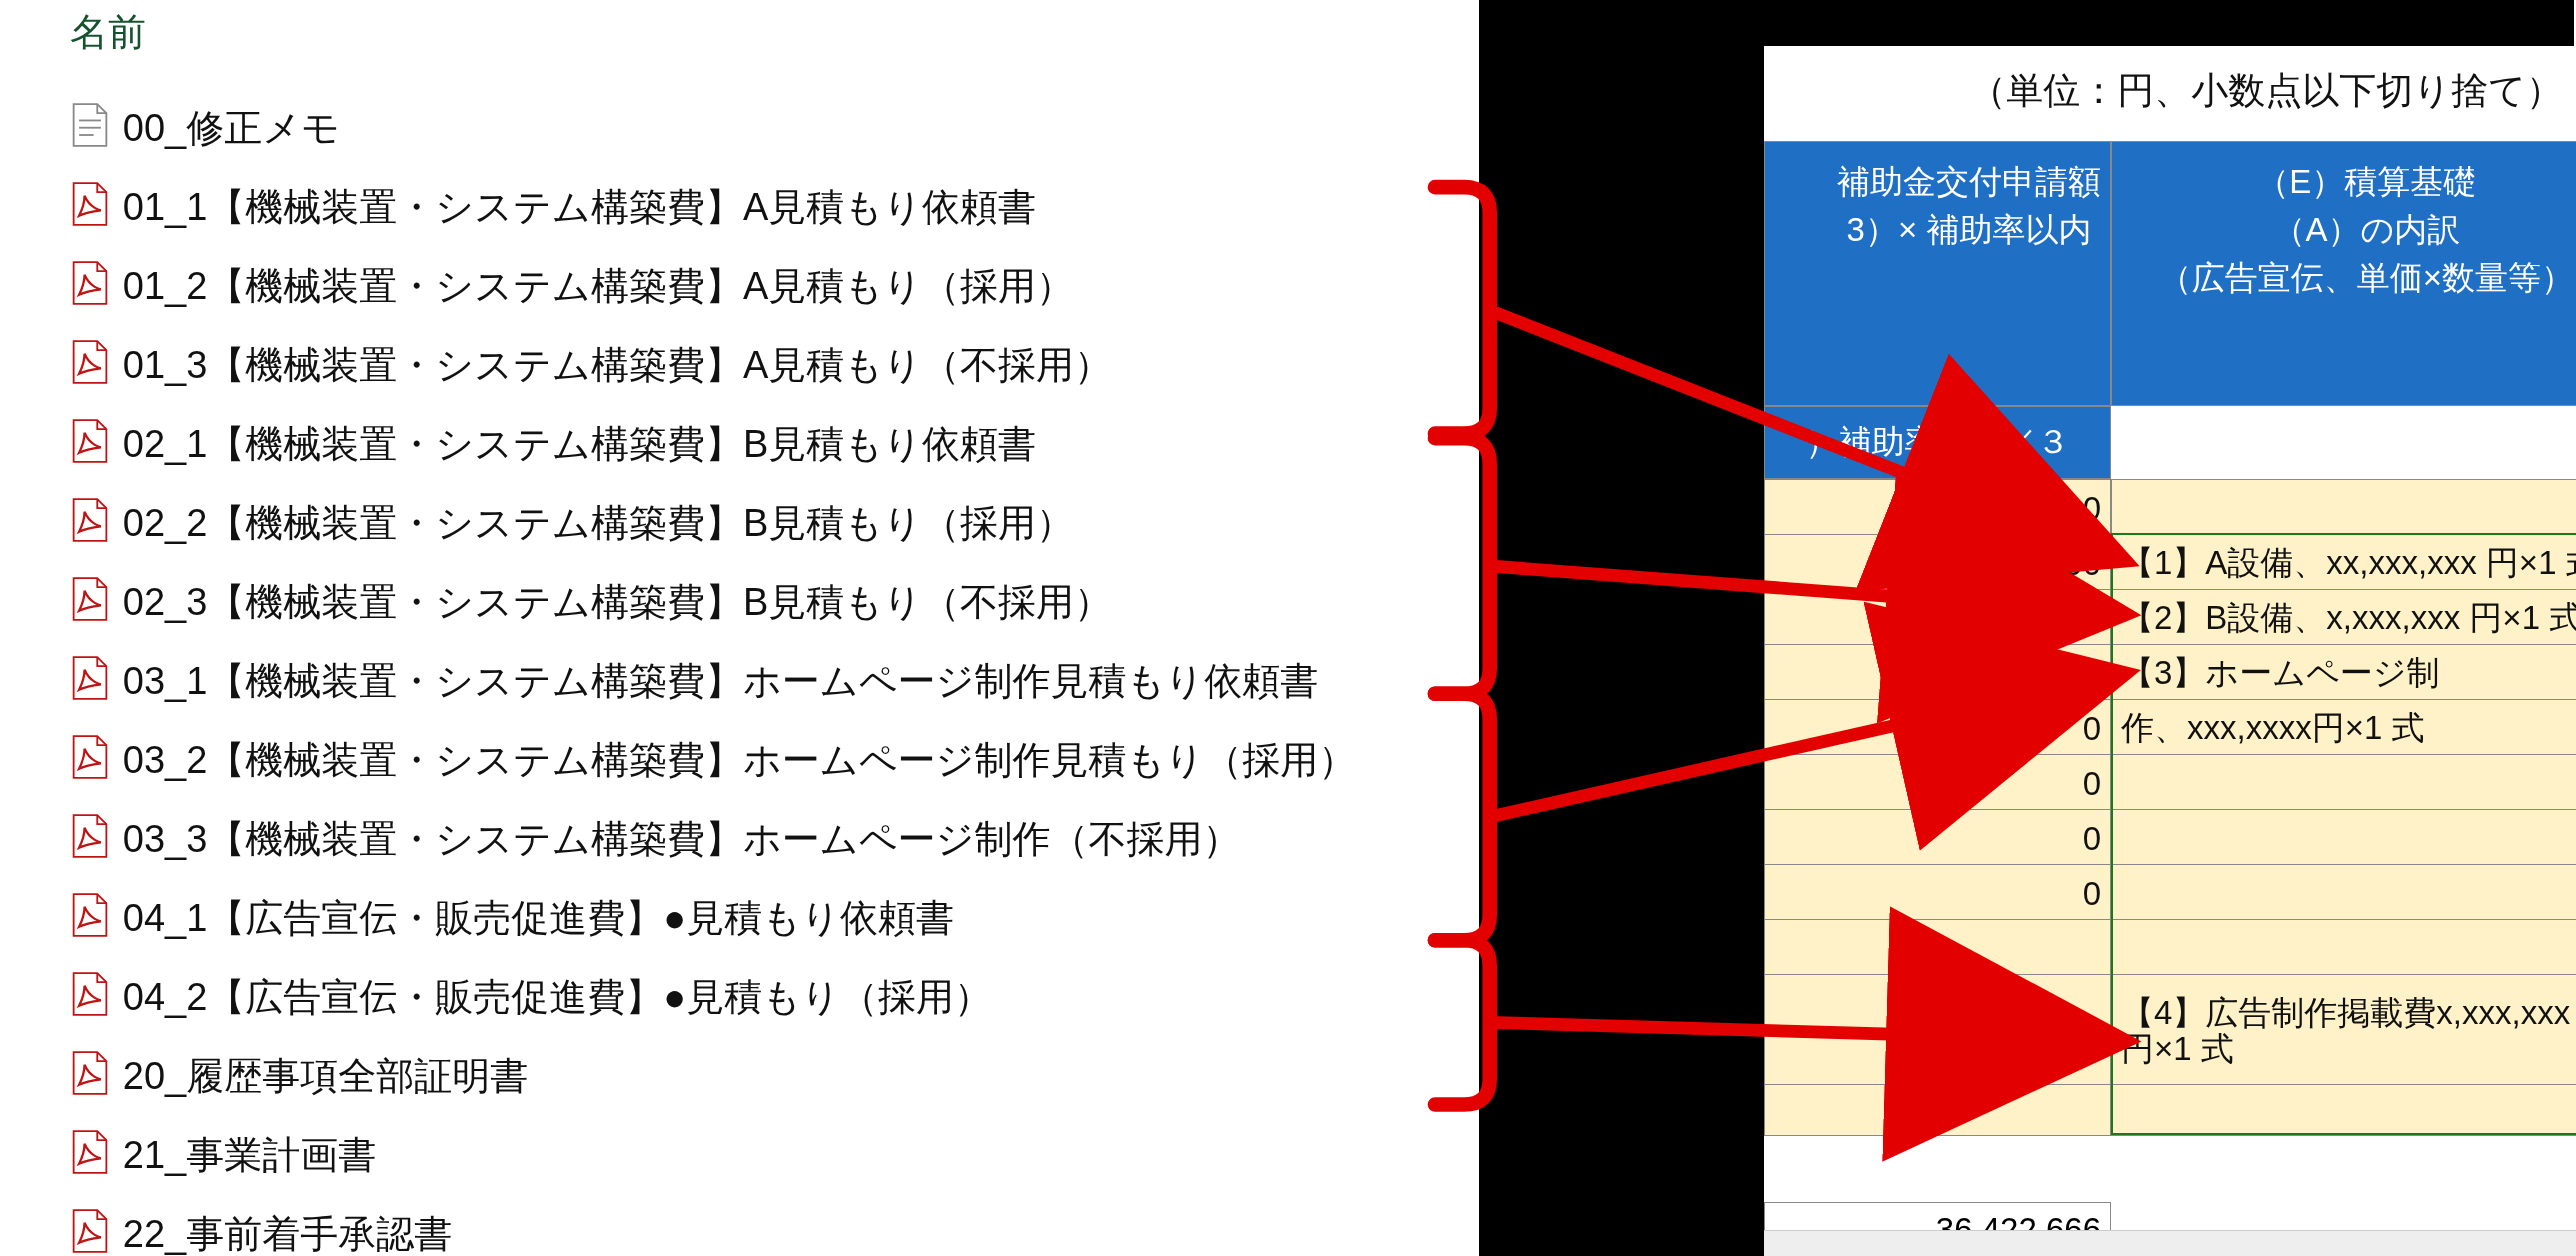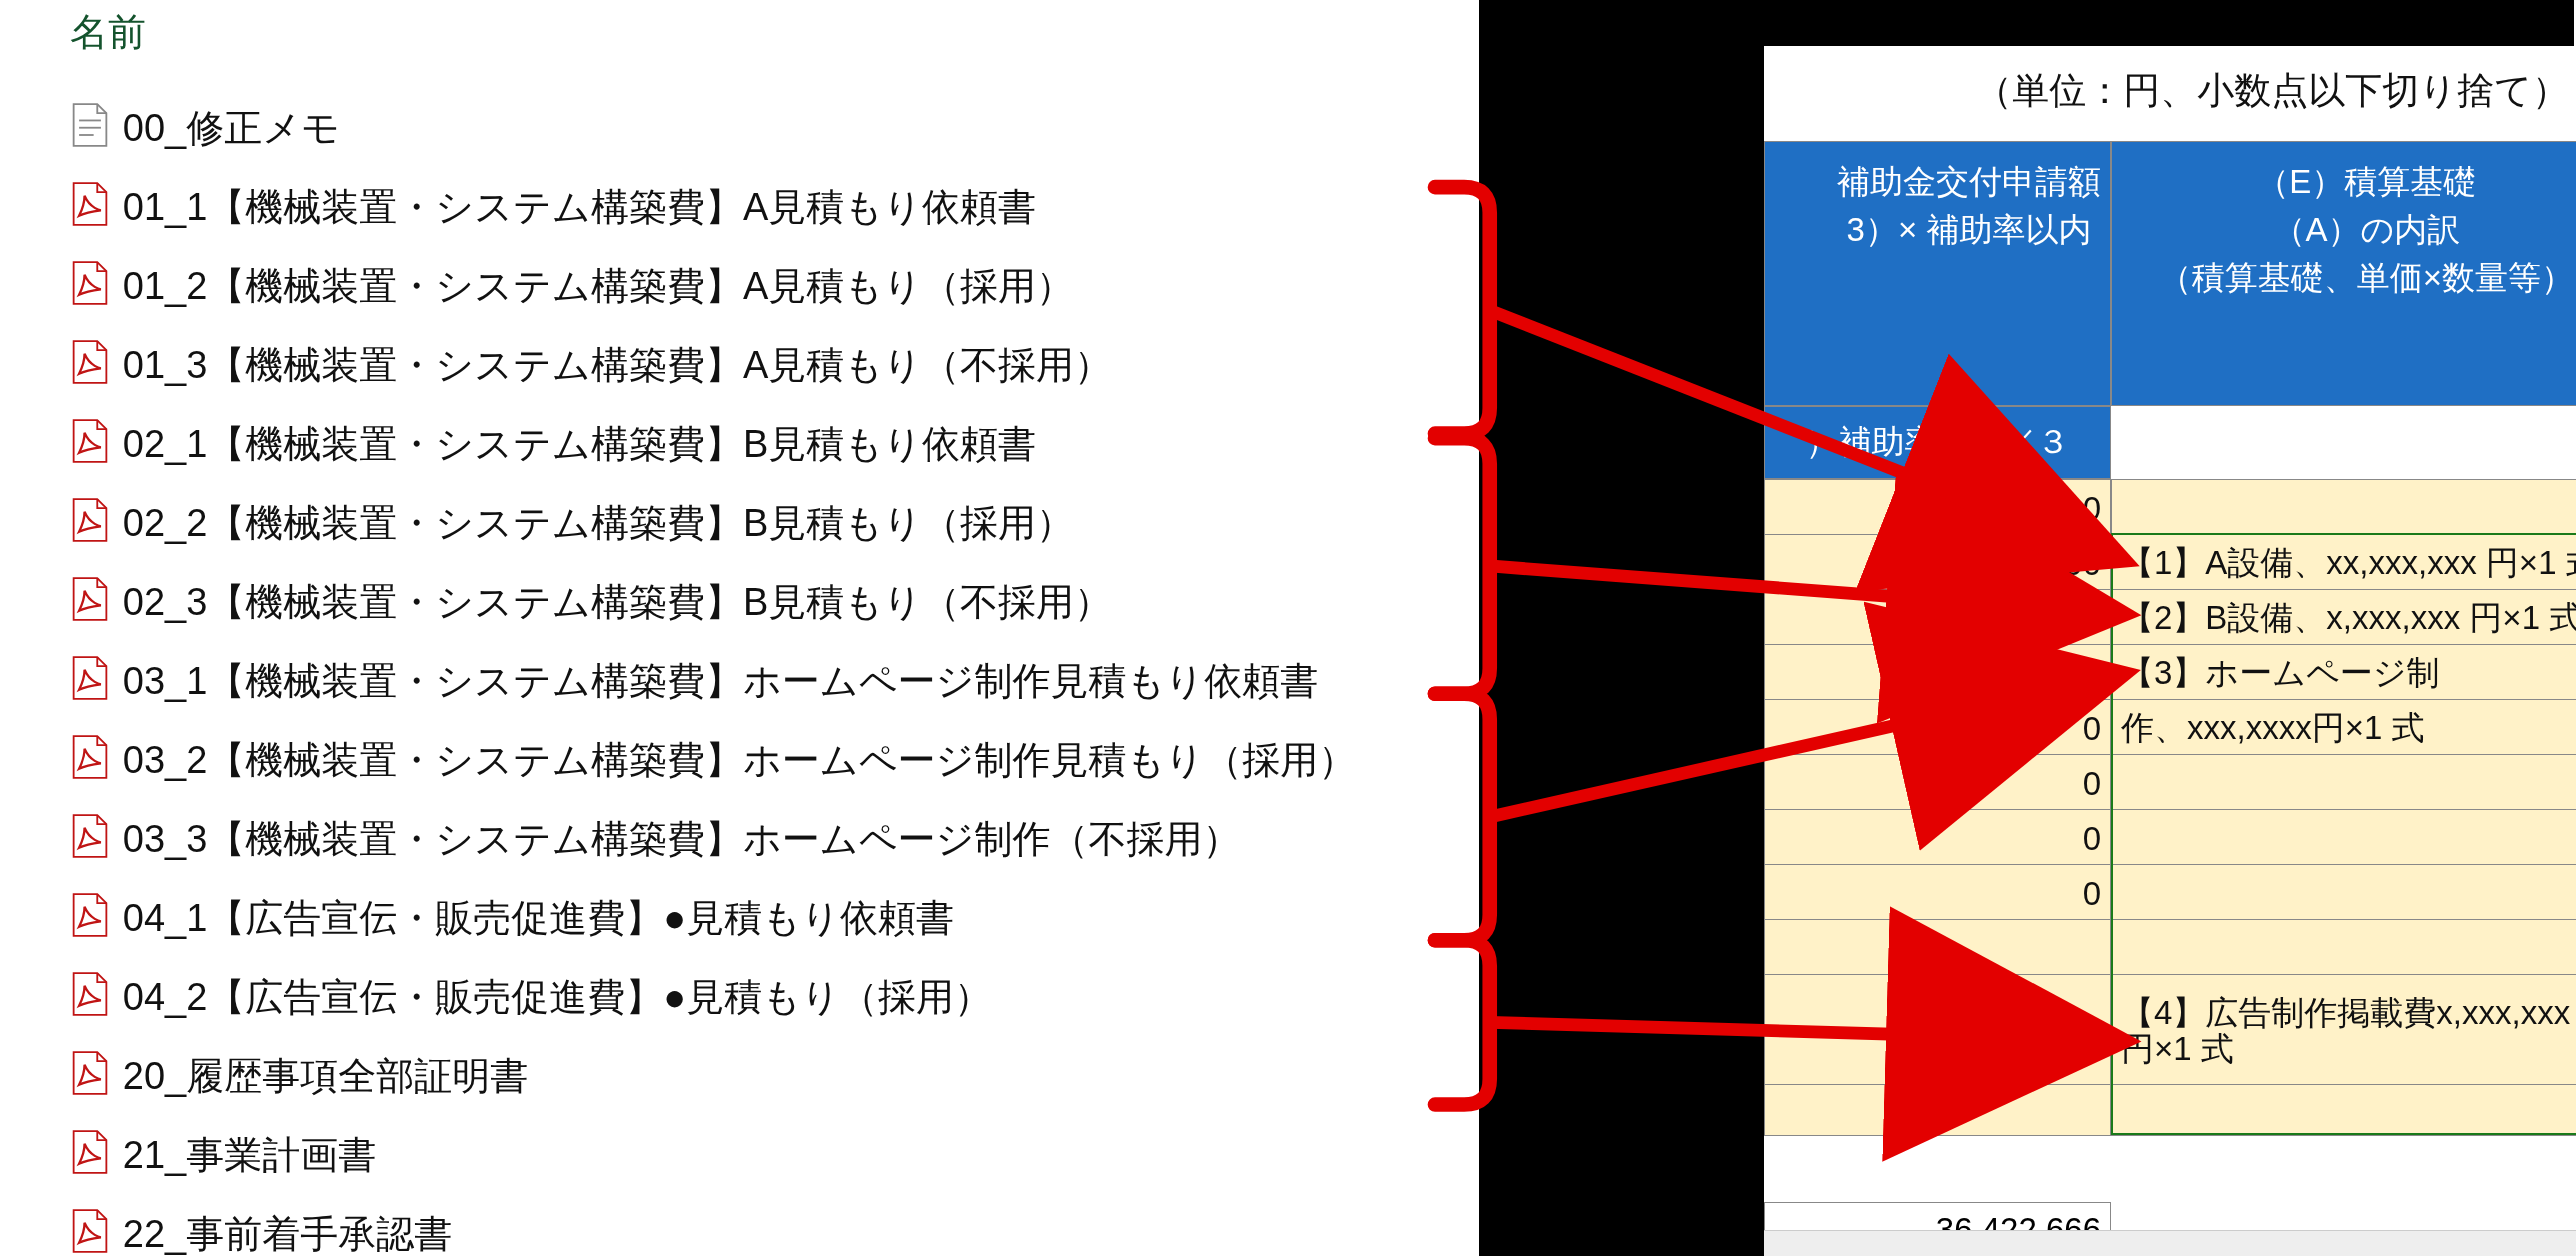--- a/index.html
+++ b/index.html
@@ -73,21 +73,21 @@
   }
   .sheet {
     position: relative;
     width: 100%;
     height: 100%;
   }
   
   .unit-line {
     position: absolute;
     top: 20px;
-    right: 18px;
+    right: 24px;
     font-size: 37px;
     color: #111;
     text-align: right;
     width: 100%;
   }
 
   .hdr {
     position: absolute;
     top: 95px;
     height: 265px;
@@ -355,21 +355,21 @@
         <div class="hdr hdr-d">
           <div>
             <div>補助金交付申請額</div>
             <div>3）× 補助率以内</div>
           </div>
         </div>
         <div class="hdr hdr-e">
           <div>
             <div>（E）積算基礎</div>
             <div>（A）の内訳</div>
-            <div>（積算基礎、単価×数量等）</div>
+            <div>（広告宣伝、単価×数量等）</div>
           </div>
         </div>
 
         <div class="rate-cell">）補助率　２／３</div>
 
         <div class="body-col-d" id="colD">
             <div class="cell">0</div>
             <div class="cell">29,770,000</div>
             <div class="cell">0</div>
             <div class="cell" style="height: 55px;">0</div>

